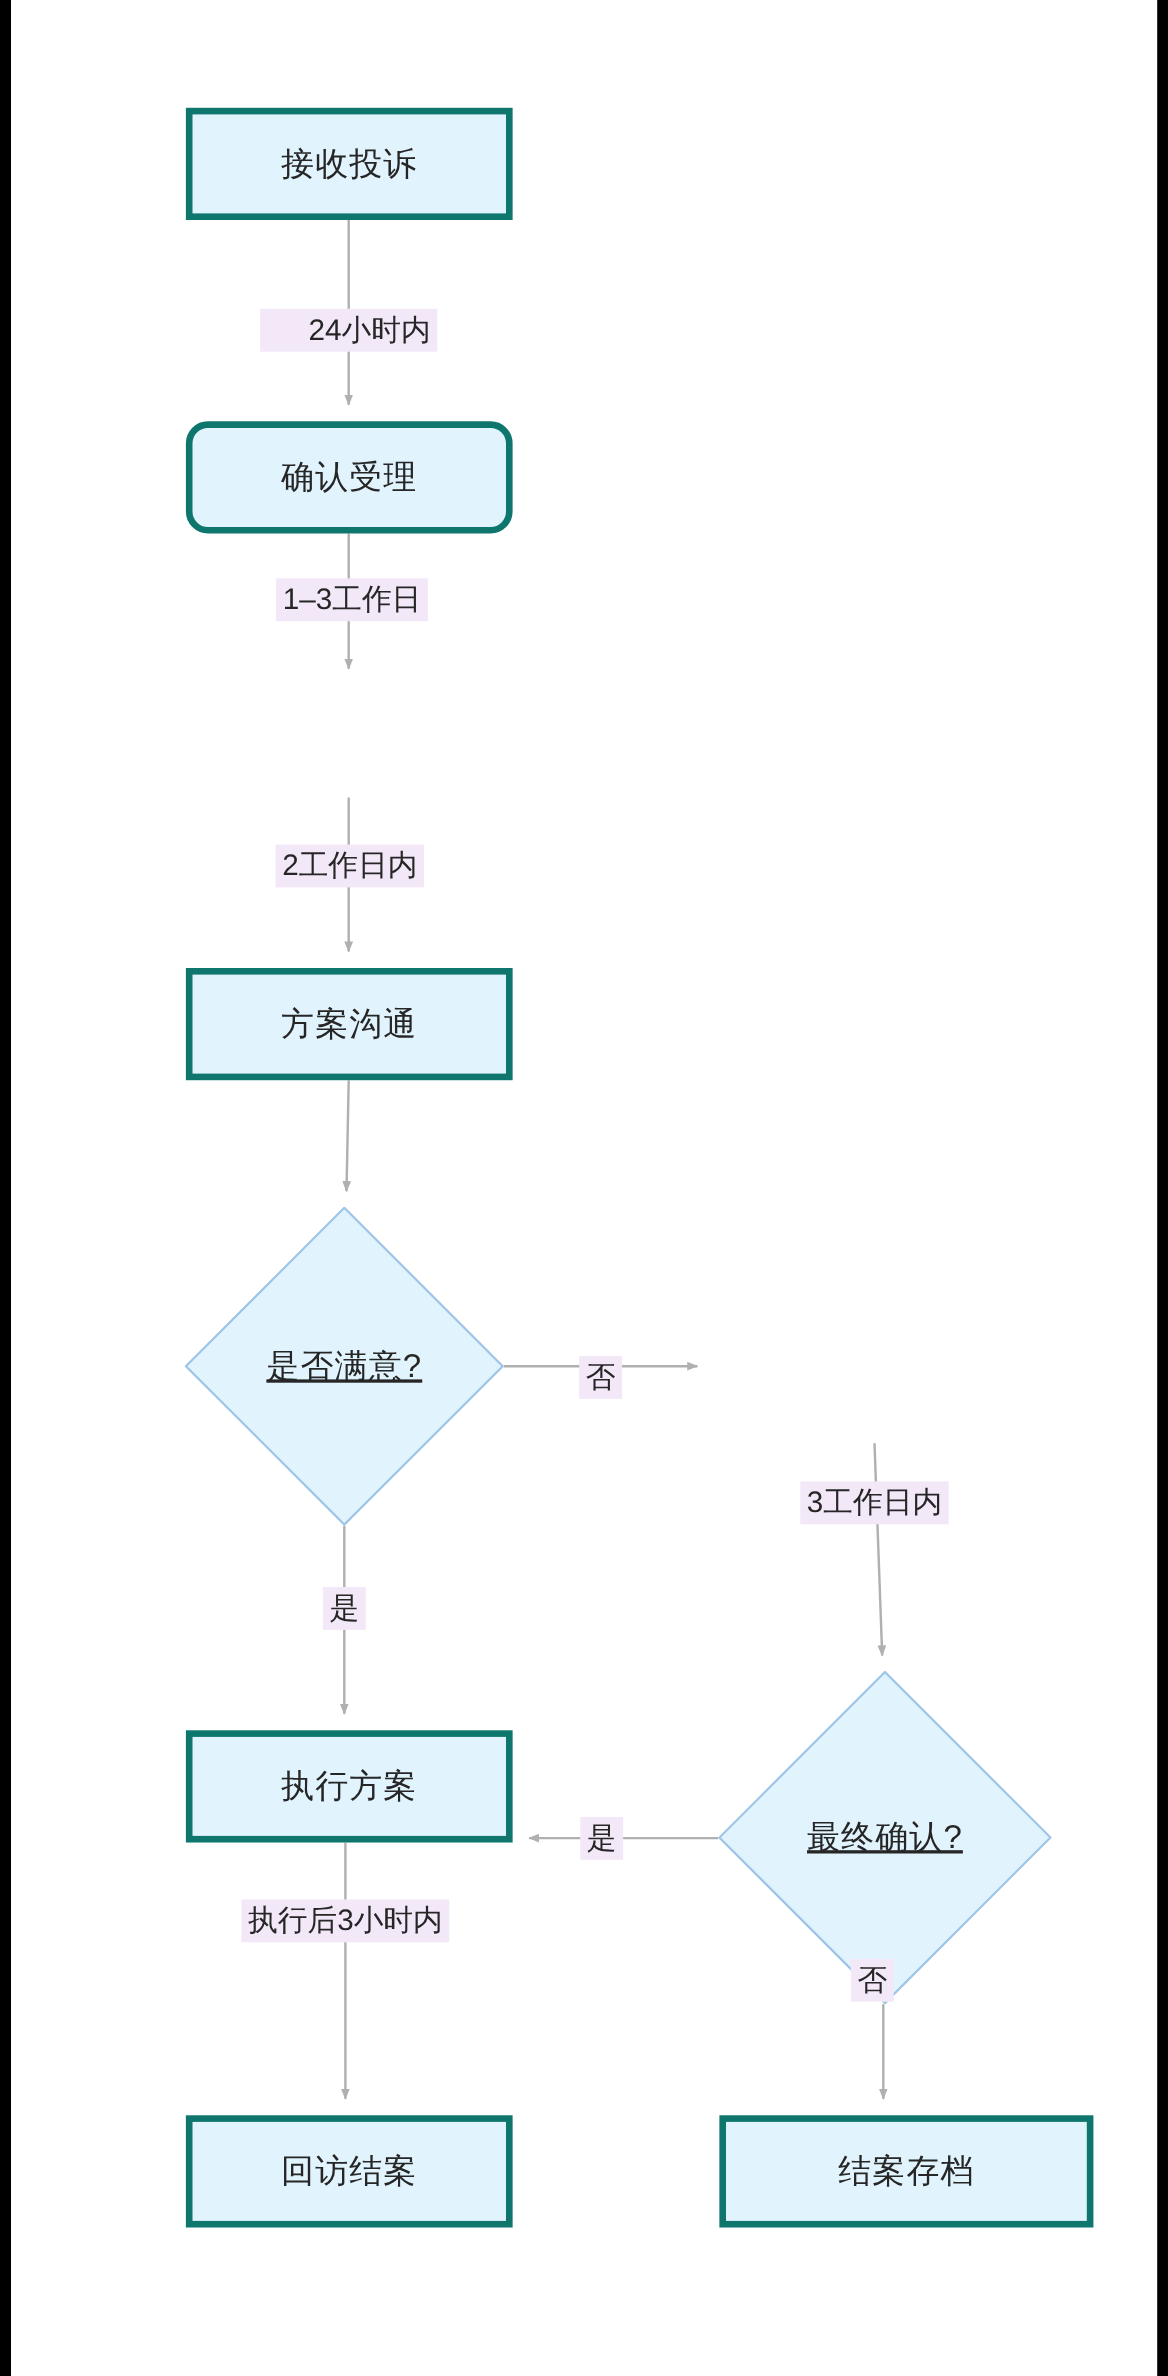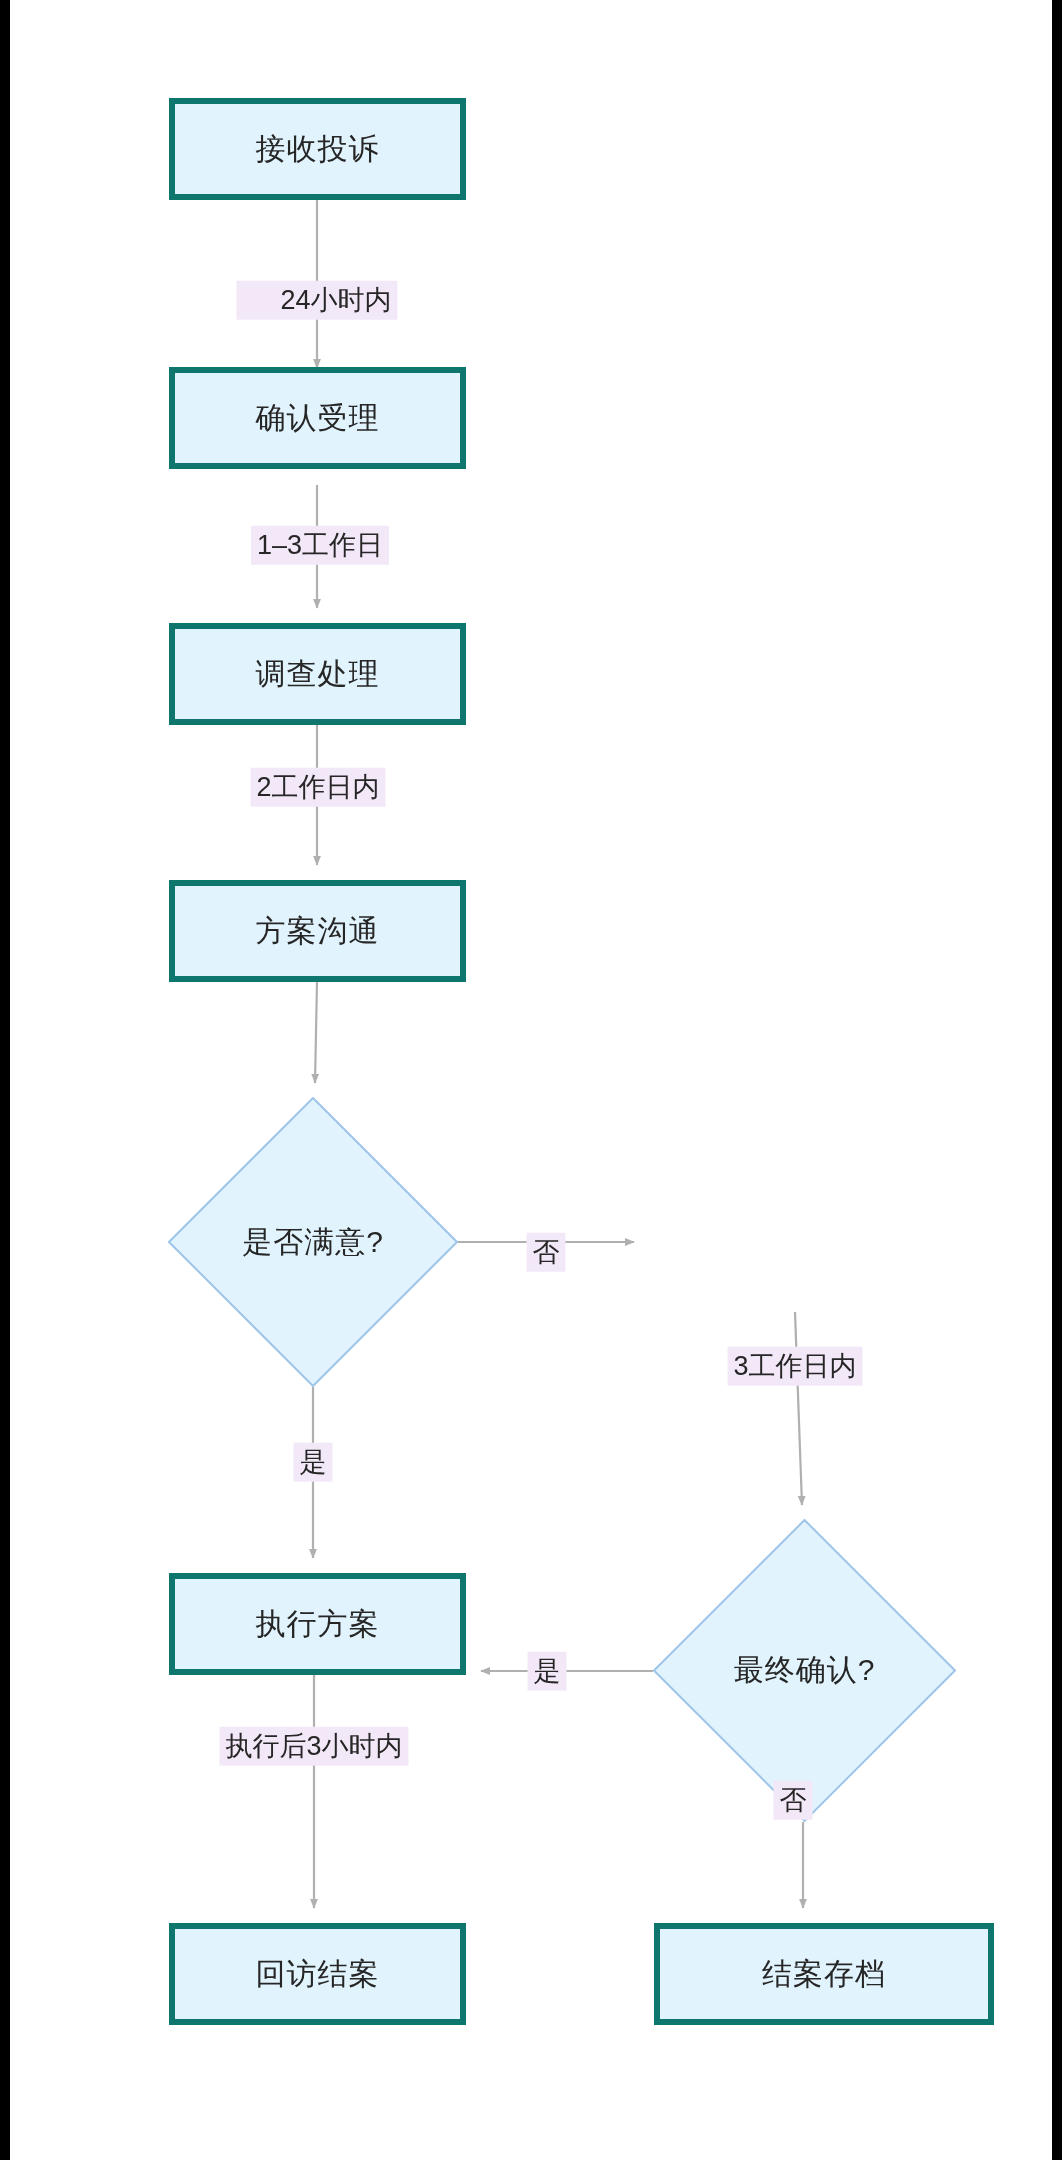--- a/index.html
+++ b/index.html
@@ -46,20 +46,21 @@
     position: absolute;
     display: flex;
     align-items: center;
     justify-content: center;
     color: #262626;
     font-size: 30px;
     letter-spacing: 1px;
     white-space: nowrap;
     background: transparent;
     border: none;
+    text-decoration: underline;
   }
   .decision .diamond-shape {
     position: absolute;
     left: 0;
     top: 0;
     width: 100%;
     height: 100%;
   }
   .decision .decision-label {
     position: relative;
@@ -110,27 +111,24 @@
       <path d="M304,1675 L304,1908" marker-end="url(#arrowhead)"></path>
 
       <path d="M793,1822 L793,1908" marker-end="url(#arrowhead)"></path>
     </g>
   </svg>
 
   <div class="node" style="left:159px; top:98px; width:297px; height:102px;">
     <span>接收投诉</span>
   </div>
 
-  <div class="node" style="left:159px; top:367px; width:297px; height:102px;">
+  <div class="node" style="left:159px; top:383px; width:297px; height:102px;border-radius:20px;">
     <span>确认受理</span>
   </div>
 
-  <div class="node" style="left:159px; top:623px; width:297px; height:102px;">
-    <span>调查处理</span>
-  </div>
 
   <div class="node" style="left:159px; top:880px; width:297px; height:102px;">
     <span>方案沟通</span>
   </div>
 
   <div class="decision" style="left:158px; top:1097px; width:290px; height:290px;">
     <svg class="diamond-shape" viewBox="0 0 290 290" preserveAspectRatio="none" xmlns="http://www.w3.org/2000/svg">
       <polygon points="145,1 289,145 145,289 1,145" fill="#e1f3fd" stroke="#9ec5e8" stroke-width="2"></polygon>
     </svg>
     <span class="decision-label">是否满意?</span>

